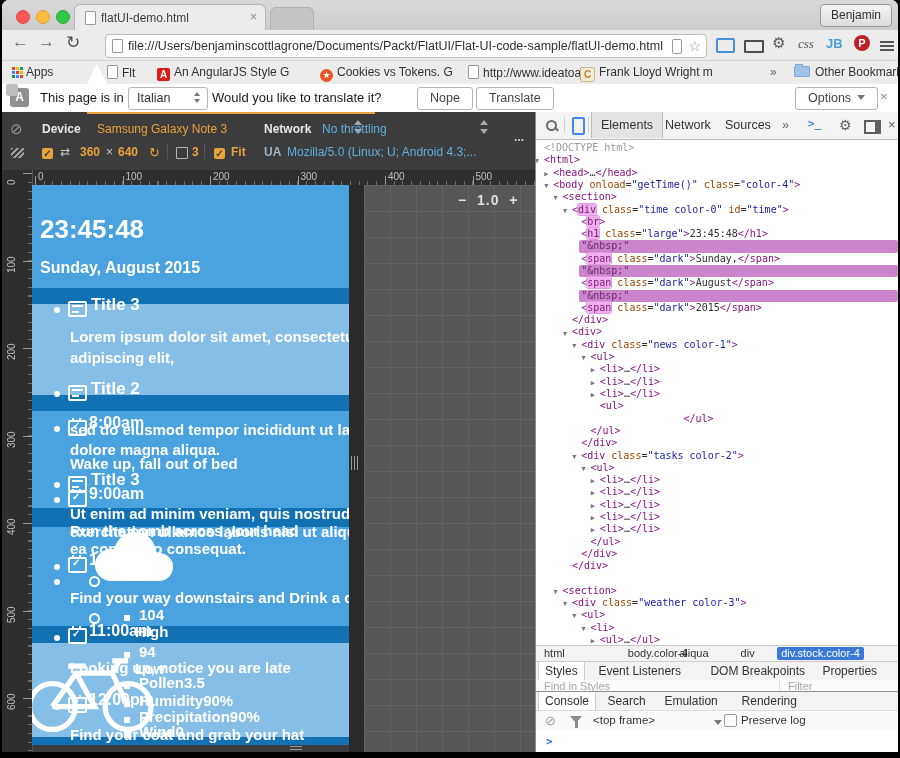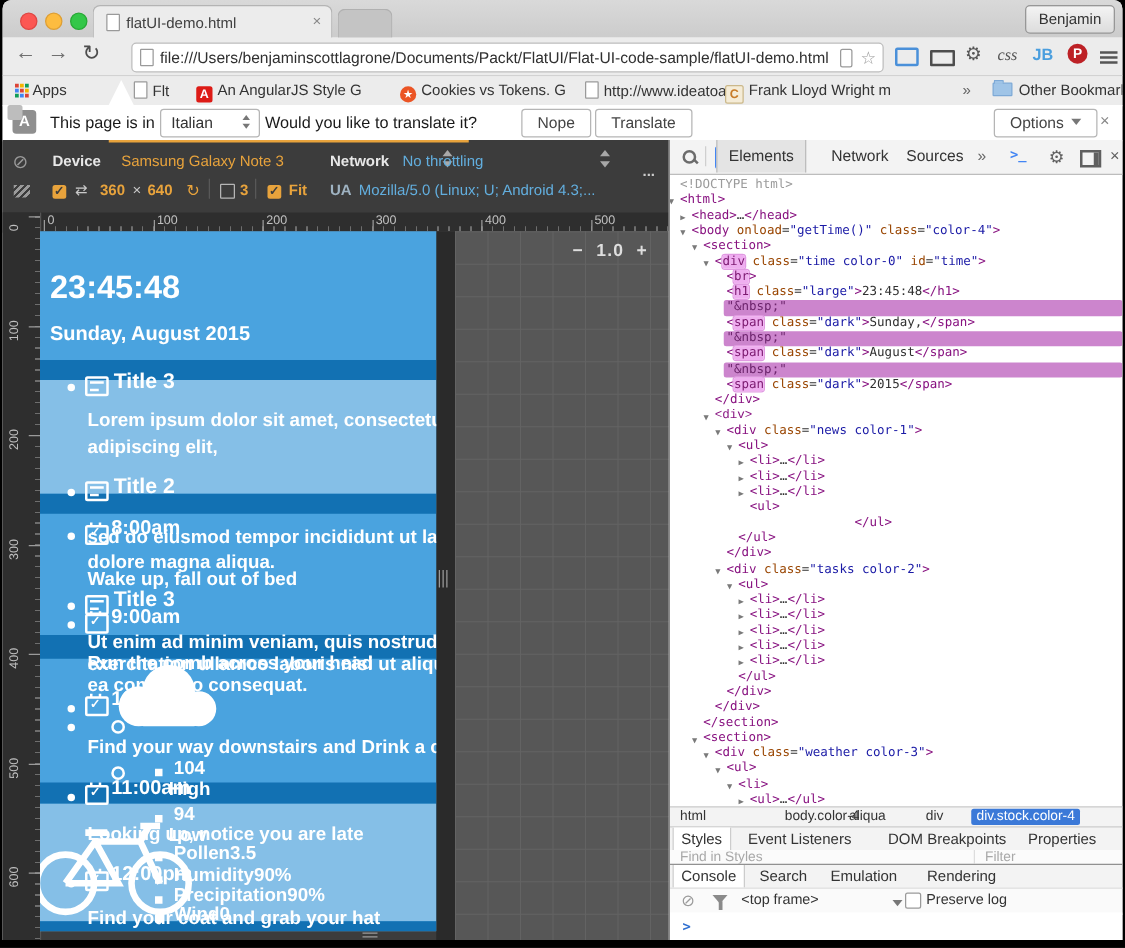--- a/index.html
+++ b/index.html
@@ -372,21 +372,21 @@
         </g>
       </svg>
     </div>
 
     <div class="devtools">
       <div class="dt-toolbar">
         <span class="mag" style="left:10px;top:8px;"></span>
         <span class="sep-v" style="left:28px;top:5px;background:#cfcfcf;"></span>
         <span class="phone-ic" style="left:36px;top:5px;"></span>
         <span class="sep-v" style="left:52px;top:5px;background:#cfcfcf;"></span>
-        <span class="dt-tab sel" style="left:37px;">Elements</span>
+        <span class="dt-tab sel" style="left:55px;">Elements</span>
         <span class="dt-tab" style="left:120px;">Network</span>
         <span class="dt-tab" style="left:180px;">Sources</span>
         <span class="dt-tab" style="left:237px;color:#666;">»</span>
         <span style="position:absolute;left:272px;top:5px;font-size:11px;font-weight:bold;color:#4285f4;font-family:'DejaVu Sans Mono',monospace;">&gt;_</span>
         <span style="position:absolute;left:303px;top:5px;font-size:14px;color:#5f5f5f;">⚙</span>
         <span class="dock-ic" style="left:328px;top:8px;"></span>
         <span style="position:absolute;left:352px;top:5px;font-size:13px;color:#5f5f5f;">×</span>
       </div>
 
       <div class="tree" id="domtree">
@@ -418,21 +418,20 @@
           <div class="tline" style="top: 309.5px;"><span class="arrow" style="left: 36.2px;">▼</span><span class="txt" style="left: 45.2px;"><span class="t">&lt;div </span><span class="a">class</span><span class="p">=</span><span class="v">"tasks color-2"</span><span class="t">&gt;</span></span></div>
           <div class="tline" style="top: 321.8px;"><span class="arrow" style="left: 45.5px;">▼</span><span class="txt" style="left: 54.5px;"><span class="t">&lt;ul&gt;</span></span></div>
           <div class="tline" style="top: 334.1px;"><span class="arrow" style="left: 54.8px;">▶</span><span class="txt" style="left: 63.8px;"><span class="t">&lt;li&gt;</span><span class="p">…</span><span class="t">&lt;/li&gt;</span></span></div>
           <div class="tline" style="top: 346.4px;"><span class="arrow" style="left: 54.8px;">▶</span><span class="txt" style="left: 63.8px;"><span class="t">&lt;li&gt;</span><span class="p">…</span><span class="t">&lt;/li&gt;</span></span></div>
           <div class="tline" style="top: 358.7px;"><span class="arrow" style="left: 54.8px;">▶</span><span class="txt" style="left: 63.8px;"><span class="t">&lt;li&gt;</span><span class="p">…</span><span class="t">&lt;/li&gt;</span></span></div>
           <div class="tline" style="top: 371px;"><span class="arrow" style="left: 54.8px;">▶</span><span class="txt" style="left: 63.8px;"><span class="t">&lt;li&gt;</span><span class="p">…</span><span class="t">&lt;/li&gt;</span></span></div>
           <div class="tline" style="top: 383.3px;"><span class="arrow" style="left: 54.8px;">▶</span><span class="txt" style="left: 63.8px;"><span class="t">&lt;li&gt;</span><span class="p">…</span><span class="t">&lt;/li&gt;</span></span></div>
           <div class="tline" style="top: 395.6px;"><span class="txt" style="left: 54.5px;"><span class="t">&lt;/ul&gt;</span></span></div>
           <div class="tline" style="top: 407.9px;"><span class="txt" style="left: 45.2px;"><span class="t">&lt;/div&gt;</span></span></div>
           <div class="tline" style="top: 420.2px;"><span class="txt" style="left: 35.9px;"><span class="t">&lt;/div&gt;</span></span></div>
-          <div class="tline" style="top: 432.5px;"><span class="txt" style="left: 26.6px;"><span class="t">&lt;/section&gt;</span></span></div>
           <div class="tline" style="top: 444.8px;"><span class="arrow" style="left: 17.6px;">▼</span><span class="txt" style="left: 26.6px;"><span class="t">&lt;section&gt;</span></span></div>
           <div class="tline" style="top: 457.1px;"><span class="arrow" style="left: 26.9px;">▼</span><span class="txt" style="left: 35.9px;"><span class="t">&lt;div </span><span class="a">class</span><span class="p">=</span><span class="v">"weather color-3"</span><span class="t">&gt;</span></span></div>
           <div class="tline" style="top: 469.4px;"><span class="arrow" style="left: 36.2px;">▼</span><span class="txt" style="left: 45.2px;"><span class="t">&lt;ul&gt;</span></span></div>
           <div class="tline" style="top: 481.7px;"><span class="arrow" style="left: 45.5px;">▼</span><span class="txt" style="left: 54.5px;"><span class="t">&lt;li&gt;</span></span></div>
           <div class="tline" style="top: 494px;"><span class="arrow" style="left: 54.8px;">▶</span><span class="txt" style="left: 63.8px;"><span class="t">&lt;ul&gt;</span><span class="p">…</span><span class="t">&lt;/ul&gt;</span></span></div>
         </div>
 
       <div class="crumbbar" id="crumbs">
           <span class="crumb" style="left: 8px;">html</span>
           <span class="crumb" style="left: 50.8px; margin-left: 41px;">body.color-4</span>

